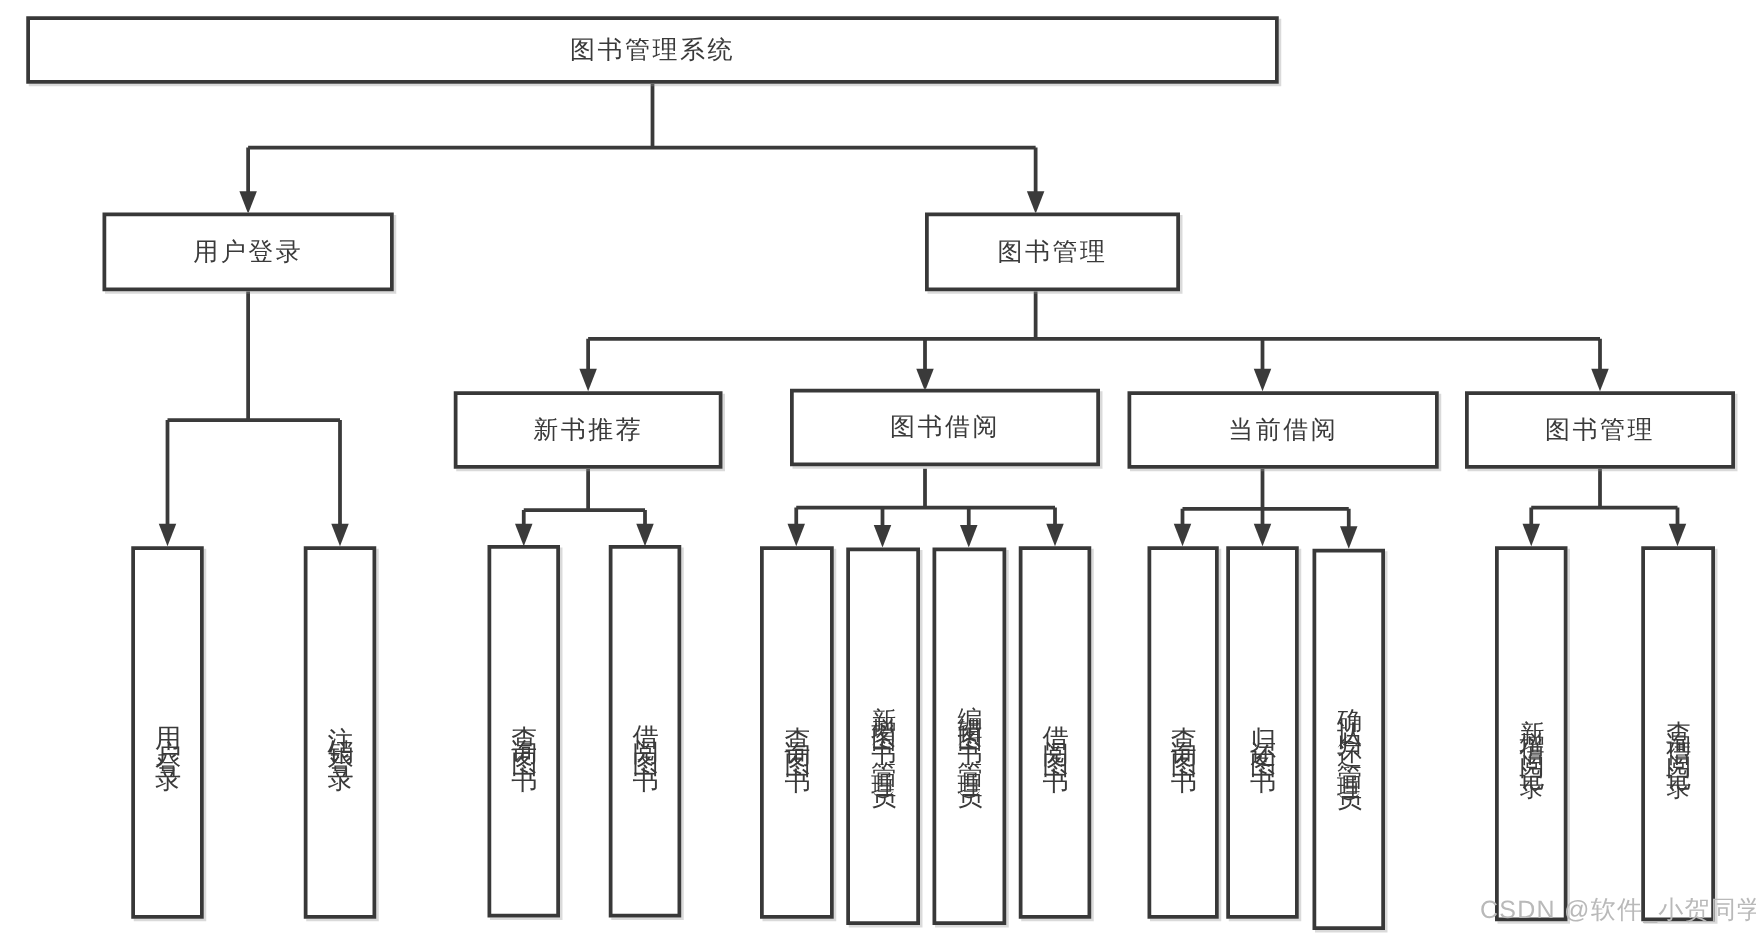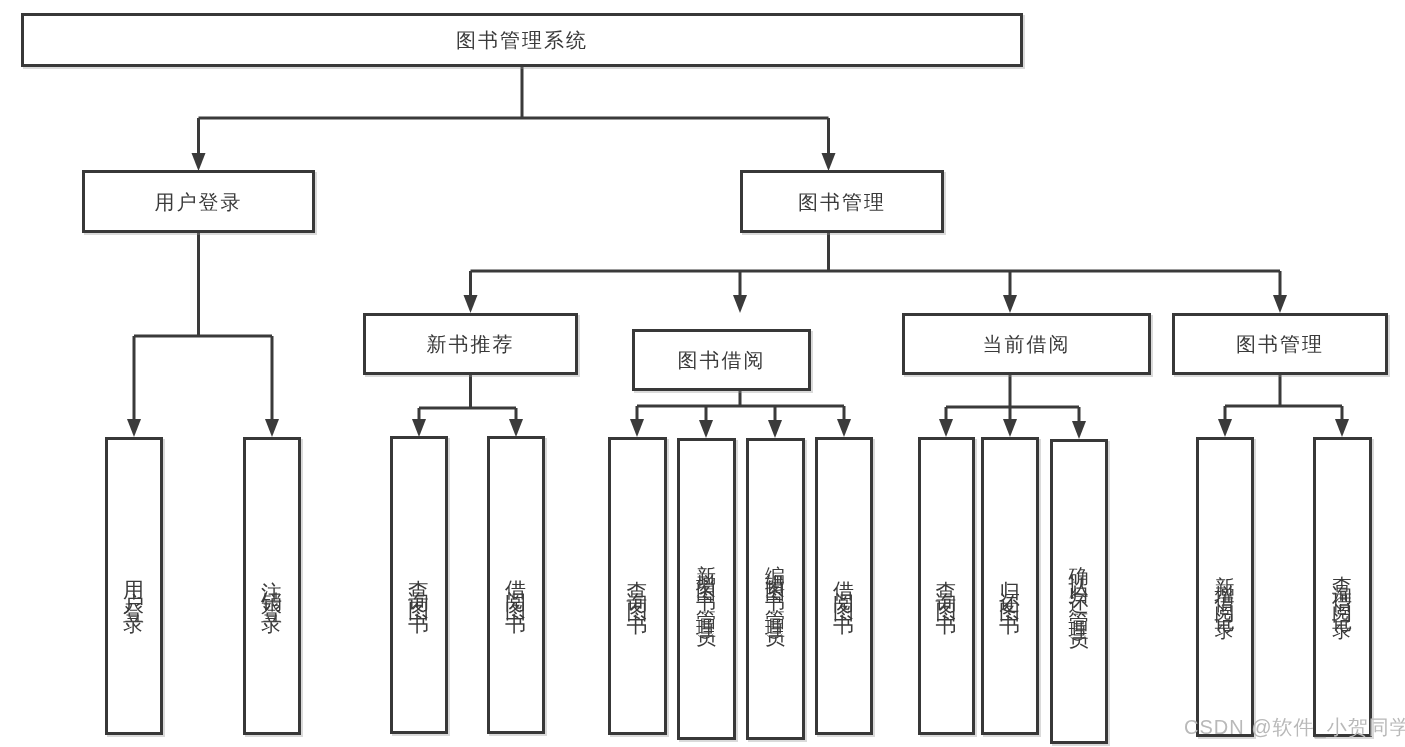--- a/index.html
+++ b/index.html
@@ -96,21 +96,21 @@
       <polygon points="1335,419 1349,419 1342,437"></polygon>
     </g>
   </svg>
 
   <div class="box h" style="left:21px; top:13px; width:1002px; height:54px;">图书管理系统</div>
 
   <div class="box h" style="left:82px; top:170px; width:233px; height:63px;">用户登录</div>
   <div class="box h" style="left:740px; top:170px; width:204px; height:63px;">图书管理</div>
 
   <div class="box h" style="left:363px; top:313px; width:215px; height:62px;text-align:center;">新书推荐</div>
-  <div class="box h" style="left:632px; top:329px; width:179px; height:62px;">图书借阅</div>
+  <div class="box h" style="left:632px; top:311px; width:248px; height:62px;">图书借阅</div>
   <div class="box h" style="left:902px; top:313px; width:249px; height:62px;">当前借阅</div>
   <div class="box h" style="left:1172px; top:313px; width:216px; height:62px;">图书管理</div>
 
   <div class="box v" style="left:105px; top:437px; width:58px; height:298px;">用户登录</div>
   <div class="box v" style="left:243px; top:437px; width:58px; height:298px;">注销登录</div>
 
   <div class="box v" style="left:390px; top:436px; width:58px; height:298px;">查询图书</div>
   <div class="box v" style="left:487px; top:436px; width:58px; height:298px;">借阅图书</div>
 
   <div class="box v" style="left:608px; top:437px; width:59px; height:298px;">查询图书</div>

